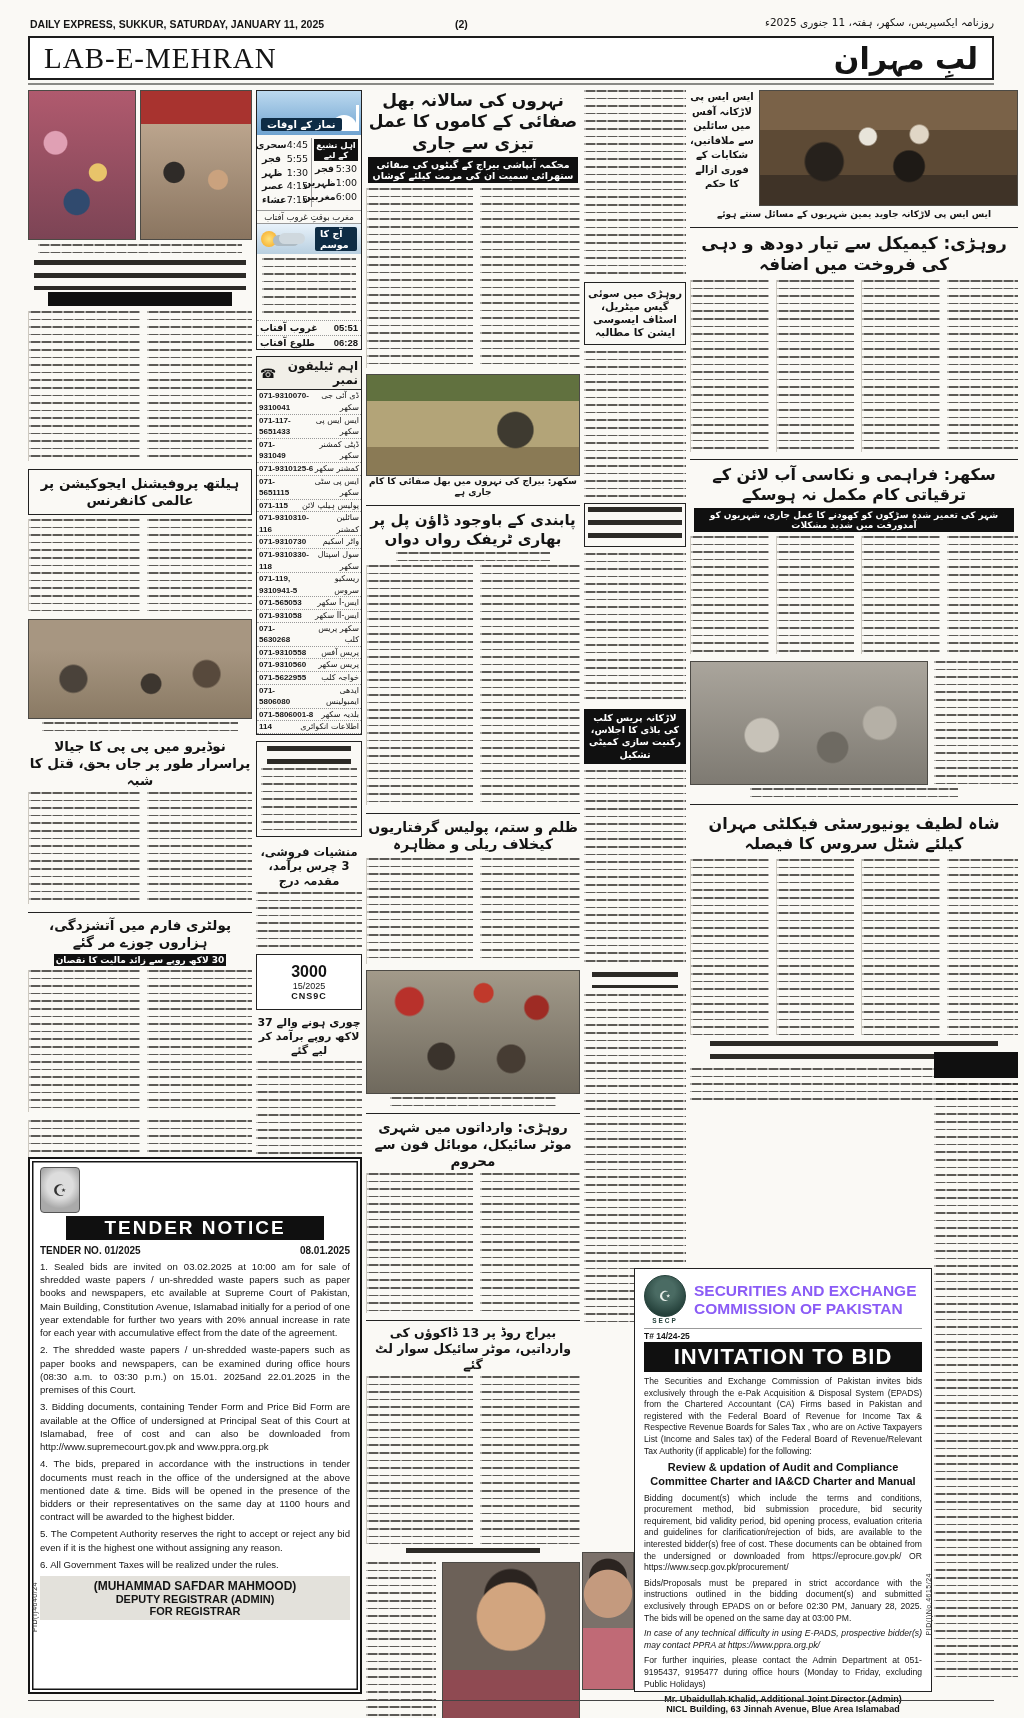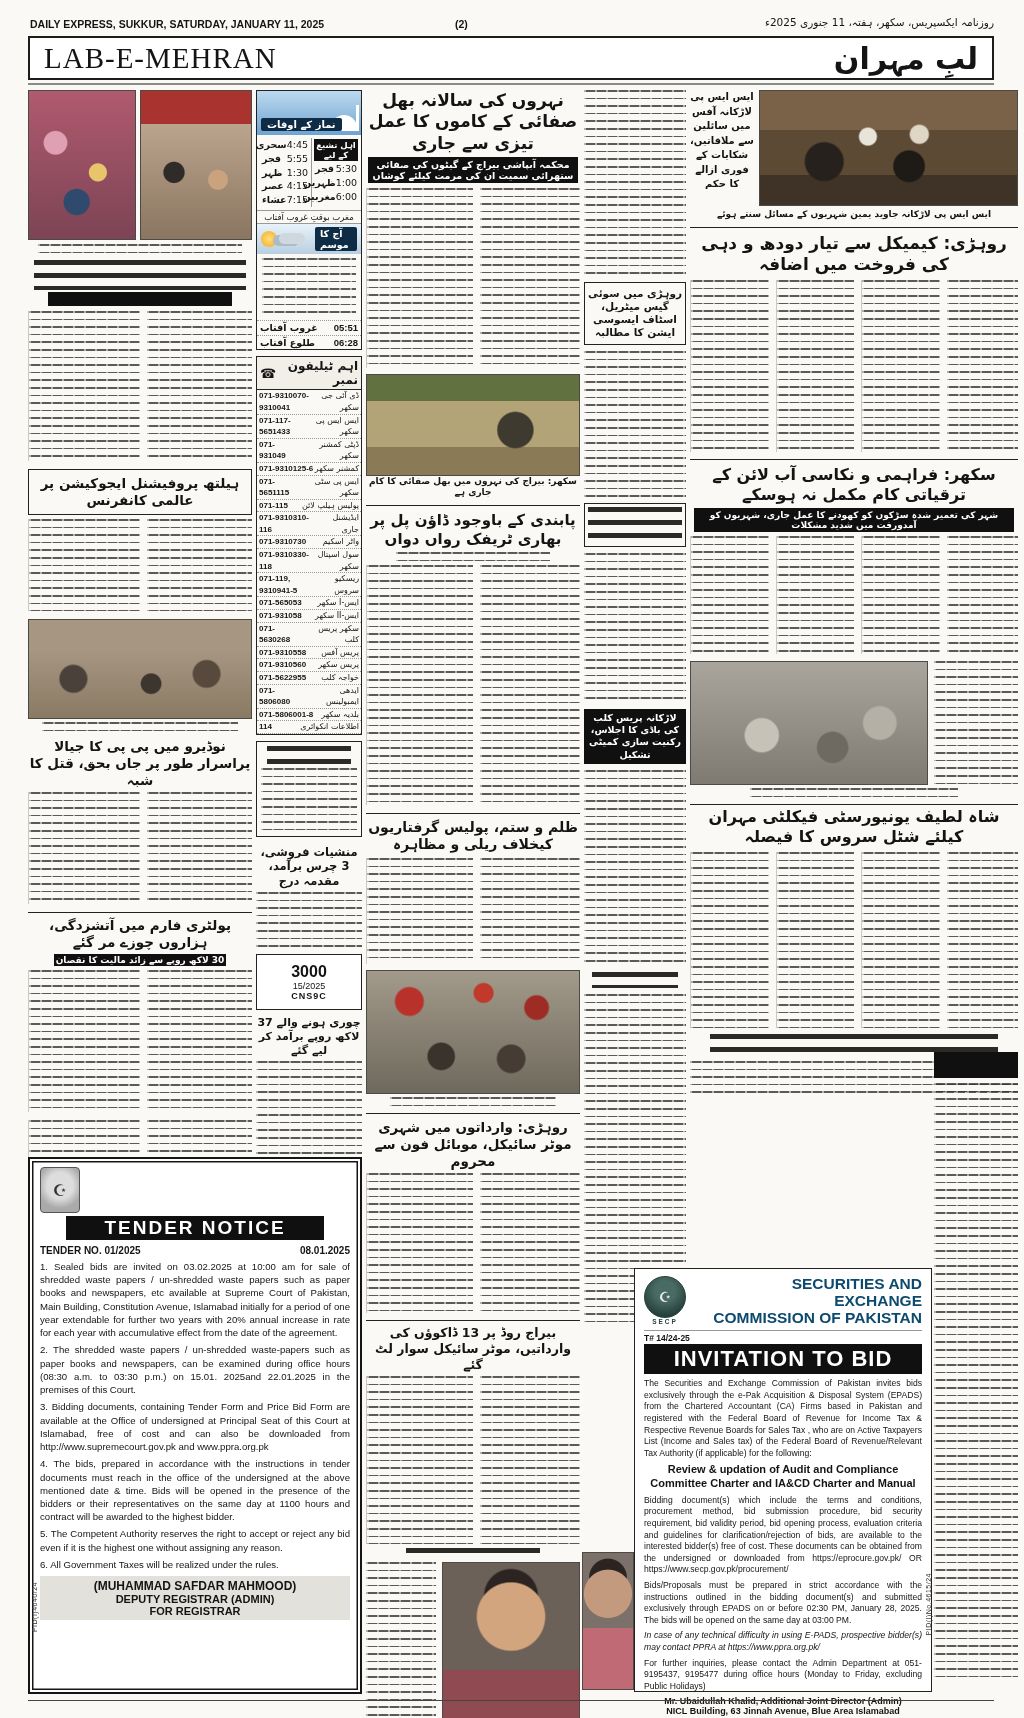--- a/index.html
+++ b/index.html
@@ -205,21 +205,21 @@
             <span class="ur" style="font-size:8px;">ایس پی سٹی سکھر</span>
           </div>
 
           <div class="phrow">
             <span class="num">071-115</span>
             <span class="ur" style="font-size:8px;">پولیس ہیلپ لائن</span>
           </div>
 
           <div class="phrow">
             <span class="num">071-9310310-116</span>
-            <span class="ur" style="font-size:8px;">ایڈیشنل جاری</span>
+            <span class="ur" style="font-size:8px;">سائلین کمشنر</span>
           </div>
 
           <div class="phrow">
             <span class="num">071-9310730</span>
             <span class="ur" style="font-size:8px;">واٹر اسکیم</span>
           </div>
 
           <div class="phrow">
             <span class="num">071-9310330-118</span>
             <span class="ur" style="font-size:8px;">سول اسپتال سکھر</span>
@@ -404,21 +404,21 @@
     <div style="display:flex;gap:6px;margin-top:7px;">
       <div class="ph" style="width:236px;height:122px;background:
         radial-gradient(circle at 30% 60%, #c7c2b8 0 9%, transparent 10%),
         radial-gradient(circle at 60% 70%, #6e6a62 0 9%, transparent 10%),
         radial-gradient(circle at 80% 50%, #b5b0a6 0 8%, transparent 9%),
         linear-gradient(#aaa59c,#7e7a72);"></div>
       <div class="greek" style="flex:1;"></div>
     </div>
     <div class="greek" style="height:9px;margin:3px 60px 0;"></div>
 
-    <div class="ur hl rule" style="font-size:16px;margin-top:7px;padding-top:2px;">شاہ لطیف یونیورسٹی فیکلٹی مہران کیلئے شٹل سروس کا فیصلہ</div>
+    <div class="ur hl rule" style="font-size:16px;margin-top:7px;padding-top:9px;">شاہ لطیف یونیورسٹی فیکلٹی مہران کیلئے شٹل سروس کا فیصلہ</div>
     <div class="cols" style="height:176px;margin-top:5px;">
       <div class="greek"></div>
         <div class="greek"></div>
       <div class="greek"></div>
         <div class="greek"></div>
     </div>
     <div class="greekB" style="height:22px;margin:6px 20px 0;"></div>
     <div class="greek" style="height:36px;margin-top:5px;"></div>
   </div>
 
@@ -452,21 +452,21 @@
     </div>
     <div class="vtxt" style="position:absolute;left:1px;bottom:60px;">PID(I)4640/24</div>
   </div>
 
   <div class="abs secp en" style="left:634px;top:1268px;width:298px;height:424px;border:1.5px solid #222;background:#fff;box-sizing:border-box;padding:6px 9px 4px;">
     <div style="display:flex;align-items:center;gap:8px;border-bottom:1px solid #999;padding-bottom:4px;">
       <div style="text-align:center;">
         <div style="width:40px;height:40px;border-radius:50%;background:radial-gradient(circle at 50% 35%, #4a6b63 0 30%, #24403a 75%);border:1px solid #24403a;margin:0 auto;display:flex;align-items:center;justify-content:center;color:#e8efe9;font-size:14px;">☪</div>
         <div style="font-size:6.5px;letter-spacing:2px;color:#24403a;font-weight:bold;">SECP</div>
       </div>
-      <div style="flex:1;text-align:right;color:#0c4a6e;font-weight:bold;line-height:1.1;margin-left:16px;">
+      <div style="flex:1;text-align:left;color:#8b5cf6;font-weight:bold;line-height:1.1;">
         <div style="font-size:15.5px;">SECURITIES AND EXCHANGE</div>
         <div style="font-size:15.5px;">COMMISSION OF PAKISTAN</div>
       </div>
     </div>
     <div style="font-size:8.5px;font-weight:bold;margin-top:2px;">T# 14/24-25</div>
     <div class="revbar" style="font-size:22px;letter-spacing:1px;padding:2px 0;margin:1px 0 3px;">INVITATION TO BID</div>
     <p>The Securities and Exchange Commission of Pakistan invites  bids exclusively through the e-Pak Acquisition &amp; Disposal System (EPADS) from the Chartered Accountant (CA) Firms based in Pakistan and registered with the Federal Board of Revenue for Income Tax &amp; Respective Revenue Boards for Sales Tax , who are on Active Taxpayers List (Income and Sales tax) of the Federal Board of Revenue/Relevant Tax Authority (if applicable) for the following:</p>
     <div style="text-align:center;font-weight:bold;font-size:11px;line-height:1.25;margin:4px 6px;">Review &amp; updation of Audit and Compliance Committee Charter and IA&amp;CD Charter and Manual</div>
     <p>Bidding document(s) which include the terms and conditions, procurement method, bid submission procedure, bid security requirement, bid validity period, bid opening process, evaluation criteria and guidelines for clarification/rejection of bids, are available to the interested bidder(s) free of cost. These documents can be obtained from the undersigned or downloaded from  https://eprocure.gov.pk/ OR https://www.secp.gov.pk/procurement/</p>
     <p>Bids/Proposals must be prepared in strict accordance with the instructions outlined in the bidding document(s) and submitted exclusively through EPADS on or before 02:30 PM, January 28, 2025.  The bids will be opened on the same day at 03:00 PM.</p>

